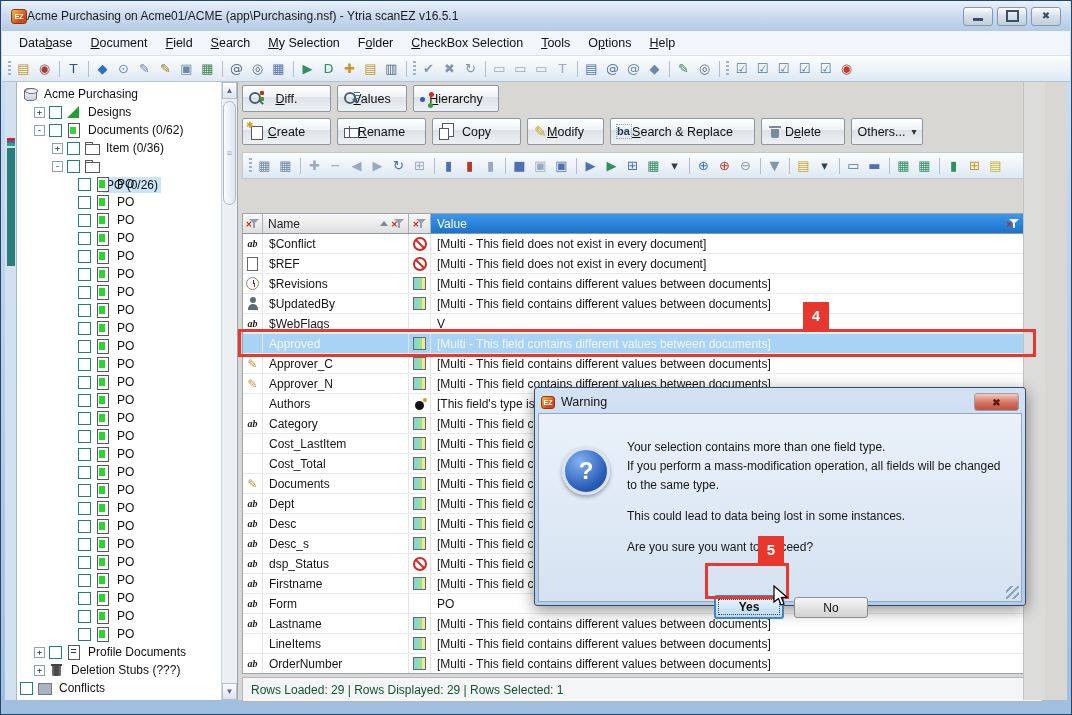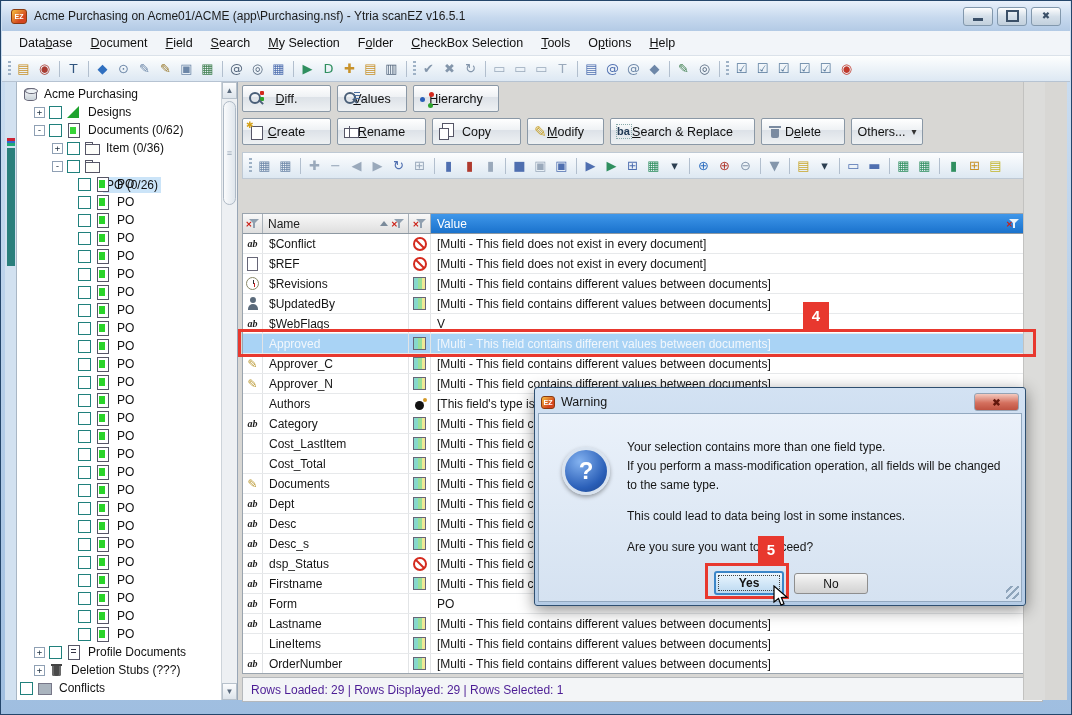--- a/index.html
+++ b/index.html
@@ -3,21 +3,21 @@
 <meta charset="utf-8">
 <style>
   html,body{margin:0;padding:0;background:#7a7a7a;font-family:"Liberation Sans",sans-serif;}
   *{box-sizing:border-box;}
   u{text-decoration:underline;}
   #window{position:relative;width:1072px;height:715px;margin:0 auto;
     background:linear-gradient(#cfe0f2,#9fbee0);border:1px solid #24466b;overflow:hidden;}
 
   
   .titlebar{position:absolute;left:1px;top:0;right:1px;height:30px;
-    background:linear-gradient(#e9f1fb,#c7d9ee 55%,#b3cae5);display:flex;align-items:center;gap:7px;padding:0 9px;}
+    background:linear-gradient(#e9f1fb,#c7d9ee 55%,#b3cae5);display:flex;align-items:center;padding:0 9px;}
   .app-icon{width:16px;height:15px;flex:none;border:1px solid #8a3a10;border-radius:3px;
     background:linear-gradient(135deg,#f6c13f,#d3451f 70%);color:#fff;font-size:7px;font-weight:bold;
     display:flex;align-items:center;justify-content:center;}
   .title-text{font-size:12px;color:#1b1b1b;}
   .winbtns{margin-left:auto;display:flex;gap:4px;}
   .wb{width:30px;height:19px;border:1px solid #8298ad;border-radius:3px;
     background:linear-gradient(#fefefe,#d4dfe9 50%,#c2d0dd);display:flex;align-items:center;justify-content:center;color:#3b5068;font-size:10px;}
   .wb i{font-style:normal;line-height:1;}
   .wb-min i::before{content:"";display:block;width:10px;height:3px;background:#3b5068;margin-top:6px;}
   .wb-max i::before{content:"";display:block;width:9px;height:8px;border:2px solid #3b5068;}
@@ -174,41 +174,41 @@
   .vic-multi{width:13px;height:13px;border:1px solid #667;
     background:linear-gradient(90deg,#86d8cc 0 4px,#98e098 4px 8px,#f0e896 8px);}
   .vic-bomb::before{content:"";width:9px;height:9px;border-radius:50%;background:#131313;margin-top:3px;}
   .vic-bomb::after{content:"";position:absolute;right:0;top:1px;width:4px;height:4px;background:#d49a2a;border-radius:50%;}
 
   .gridscroll{position:absolute;right:2px;top:131px;width:19px;height:461px;background:#edf0f3;border:1px solid #c6cdd4;}
   .gridscroll .sthumb{left:2px;right:2px;}
 
   
   .statusbar{position:absolute;left:4px;right:2px;top:595px;height:25px;background:#f3f5f7;
-    border:1px solid #b4b8bc;display:flex;align-items:center;padding:0 8px;font-size:12px;color:#4c1d95;}
+    border:1px solid #b4b8bc;display:flex;align-items:center;padding:0 8px;font-size:12px;color:#14532d;}
 
   
   .dialog{position:absolute;left:533px;top:386px;width:492px;height:219px;z-index:20;
     border:1px solid #2e4f70;border-radius:3px;background:linear-gradient(#d3e2f3,#b4cbe5);
     box-shadow:0 4px 16px rgba(0,0,0,.45);padding:3px;}
   .dlg-title{height:22px;display:flex;align-items:center;gap:6px;padding:0 3px;font-size:12.5px;color:#141414;}
   .dlg-close{margin-left:auto;width:45px;height:18px;border:1px solid #94a3b4;border-radius:3px;
     background:linear-gradient(#f4cabf,#d4705e 55%,#bf5241);display:flex;align-items:center;justify-content:center;}
   .dlg-close::before{content:"✖";color:#63170d;font-size:10px;font-weight:bold;}
   .dlg-body{position:absolute;left:3px;right:3px;top:25px;bottom:3px;border:1px solid #92a8bf;
     background:linear-gradient(#eaf1fa,#d5e2f1);}
   .dlg-q{position:absolute;left:23px;top:33px;width:48px;height:48px;border-radius:50%;
     background:radial-gradient(circle at 35% 28%,#83b2f0,#2a5fb8 65%,#1b4186);
     border:3px solid #d9e3ef;box-shadow:0 2px 4px rgba(0,0,0,.35);
     display:flex;align-items:center;justify-content:center;color:#fff;font-size:24px;font-weight:bold;}
   .dlg-text{position:absolute;left:88px;top:24px;right:10px;font-size:12px;color:#161616;}
   .dlgp{line-height:19px;margin:0;}
   .dlgp.gap{margin-top:12px;}
   .dlg-btn{position:absolute;border:1px solid #8e8e8e;border-radius:3px;font-size:12px;color:#111;
-    background:linear-gradient(#f6f6f6,#e3e3e3 50%,#d2d2d2);display:flex;align-items:center;justify-content:center;}
+    background:linear-gradient(#f6f6f6,#e3e3e3 50%,#d2d2d2);display:flex;align-items:center;justify-content:center;margin-top:24px;}
   .btn-yes{left:175px;top:157px;width:70px;height:24px;font-weight:bold;border:2px solid #3c86c8;
     background:linear-gradient(#eef6fd,#d3e8f8 50%,#bcd9f0);outline:1px dotted #444;outline-offset:-5px;}
   .btn-no{left:255px;top:159px;width:74px;height:21px;}
   .dlg-grip{position:absolute;right:2px;bottom:2px;width:13px;height:13px;
     background:repeating-linear-gradient(135deg,transparent 0 3px,#8fa5bb 3px 5px);}
 
   
   .ann-box{position:absolute;border:3px solid #e8382e;z-index:30;pointer-events:none;}
   #ann-approved{left:237px;top:328px;width:798px;height:28px;}
   #ann-yes{left:704px;top:562px;width:84px;height:36px;z-index:31;}

